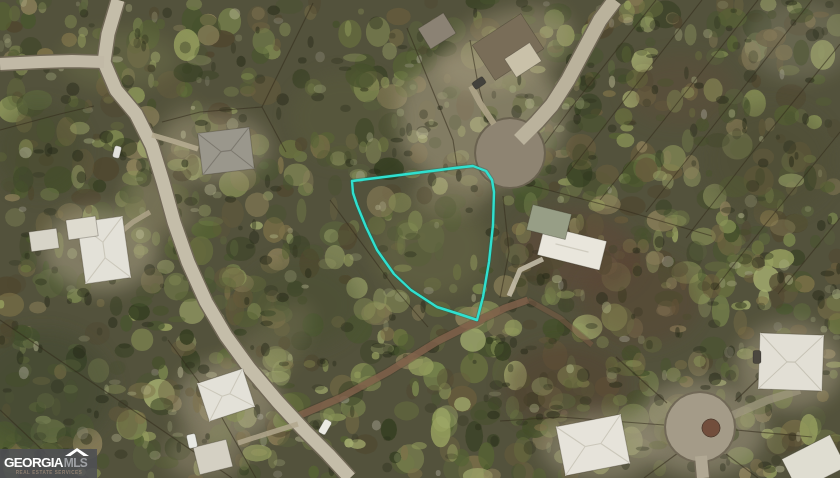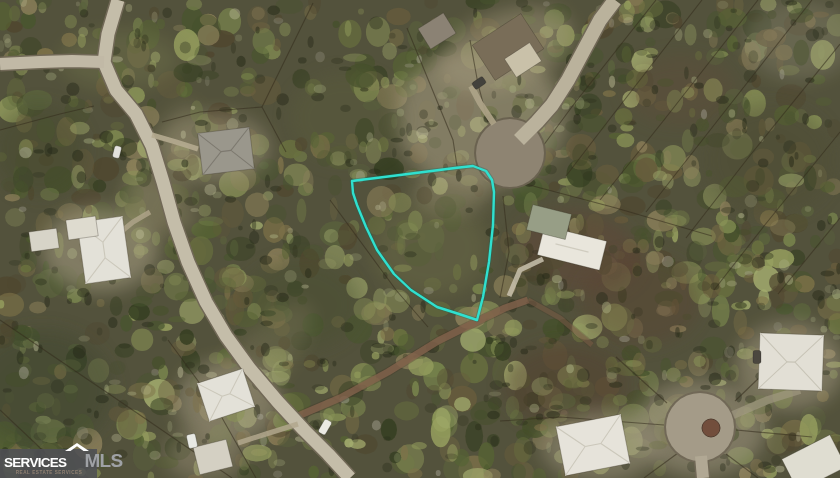--- a/index.html
+++ b/index.html
@@ -11,21 +11,21 @@
   .photo svg{display:block;}
   .bottom-strip{position:absolute;left:0;top:478px;width:840px;height:10px;background:#ffffff;}
   .watermark{
     position:absolute;left:0;top:449px;width:97px;height:29px;
     background:rgba(79,80,84,0.88);
     box-sizing:border-box;padding:2px 3px 2px 4px;
     display:flex;flex-direction:column;justify-content:flex-end;z-index:6;
   }
   .wm-row{display:flex;align-items:baseline;line-height:1;position:relative;white-space:nowrap;}
   .wm-georgia{color:#ffffff;font-weight:bold;font-size:13.5px;letter-spacing:-0.7px;}
-  .wm-mls{color:#9fa1a5;font-weight:bold;font-size:19px;letter-spacing:-0.7px;margin-left:18px;}
+  .wm-mls{color:#9fa1a5;font-weight:bold;font-size:12px;letter-spacing:-0.7px;margin-left:1px;}
   .wm-roof{position:absolute;right:5px;top:-8px;width:24px;height:8px;}
   .wm-tagline{
     color:#8f8072;font-size:4.6px;font-weight:bold;letter-spacing:0.55px;
     margin-top:1.5px;text-align:center;line-height:1;
   }
 </style>
 </head>
 <body>
 
 <div class="screenshot">
@@ -1895,21 +1895,21 @@
         <rect x="0" y="0" width="840" height="478" fill="#9a9478" opacity="0.07"></rect>
         <g>
           <path d="M352 181 L 400 175 L 455 168 L 473 166 L 486 171 L 492 180 L 494 192 L 493 225 L 489 262 L 483 297 L 477 320 L 459 314 L 437 307 L 411 290 L 394 274 L 377 250 L 366 227 L 357 205 L 353 193 Z" fill="none" stroke="#0b6b60" stroke-width="4.4" opacity="0.3" stroke-linejoin="round"></path>
           <path d="M352 181 L 400 175 L 455 168 L 473 166 L 486 171 L 492 180 L 494 192 L 493 225 L 489 262 L 483 297 L 477 320 L 459 314 L 437 307 L 411 290 L 394 274 L 377 250 L 366 227 L 357 205 L 353 193 Z" fill="none" stroke="#2fe0cf" stroke-width="2.4" stroke-linejoin="round"></path>
         </g>
       </svg>
   </div>
 
   <div class="watermark">
     <div class="wm-row">
-      <span class="wm-georgia">SERVICES</span>
+      <span class="wm-georgia">GEORGIA</span>
         <span class="wm-mls">MLS</span>
       <svg class="wm-roof" viewBox="0 0 24 8">
         <polygon points="0,8 12,0 24,8 18.5,8 12,3.2 5.5,8" fill="#ffffff"></polygon>
       </svg>
     </div>
     <div class="wm-tagline">REAL ESTATE SERVICES</div>
   </div>
 
   <div class="bottom-strip"></div>
 </div>

